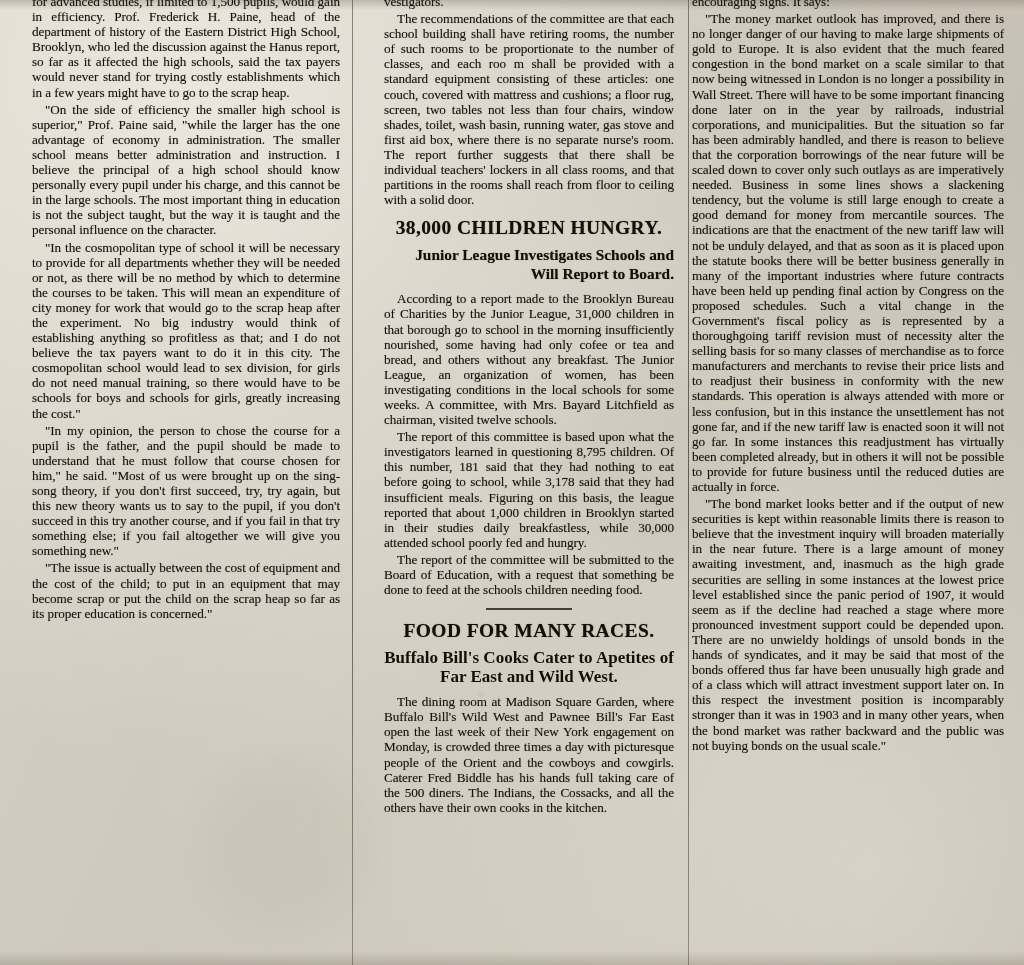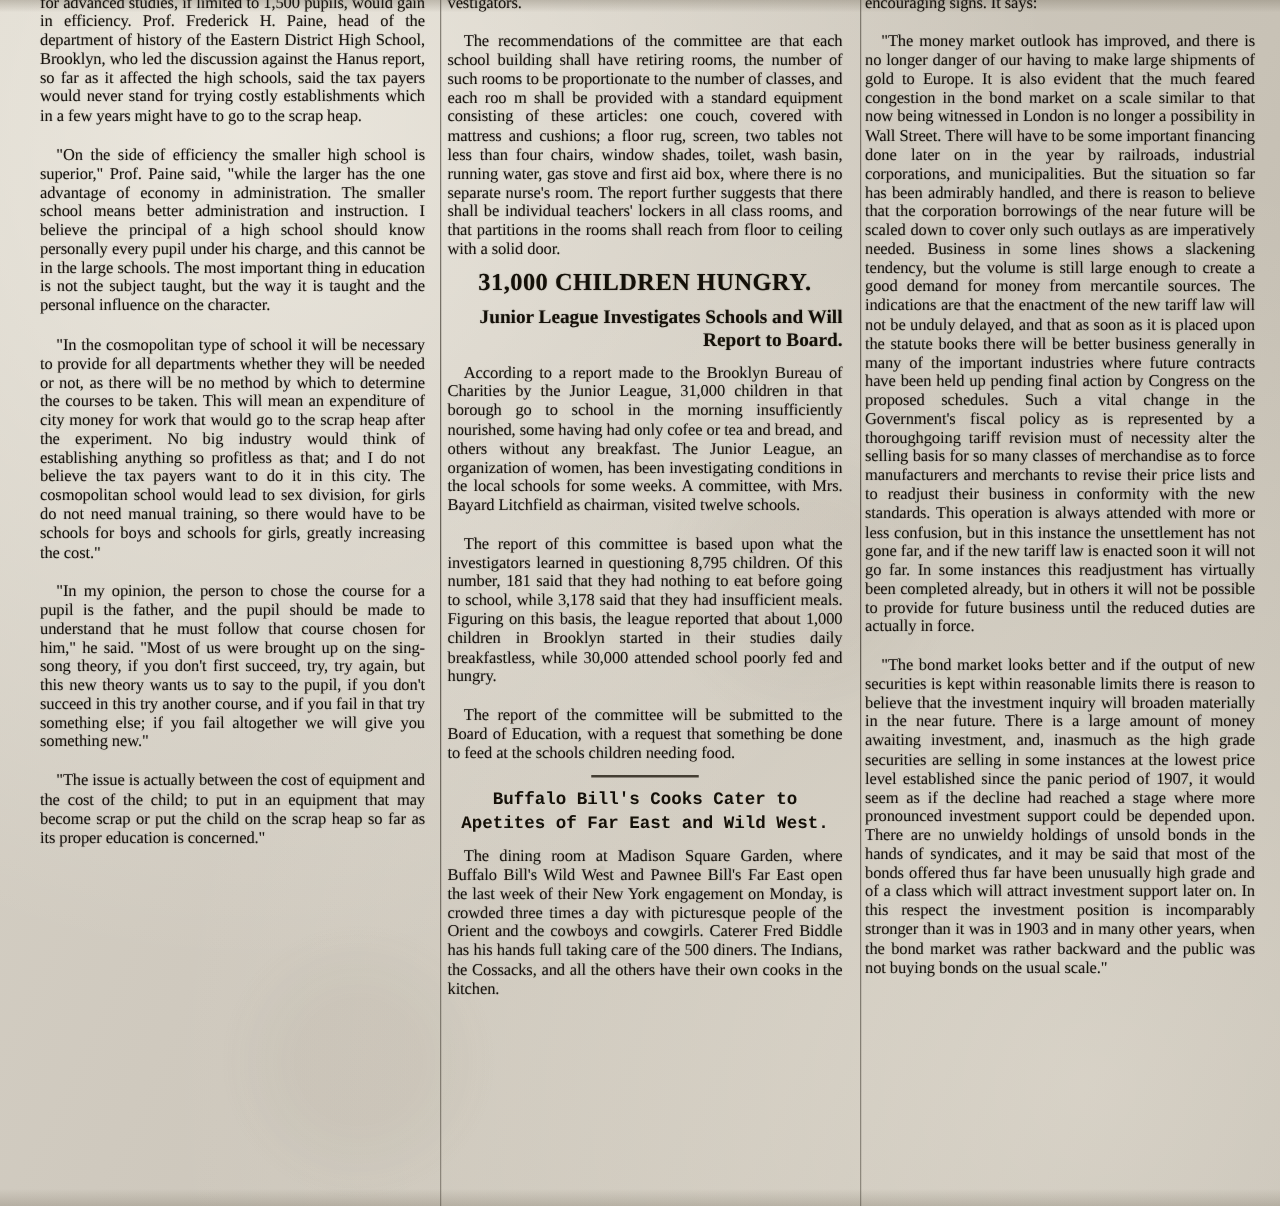--- a/index.html
+++ b/index.html
@@ -46,21 +46,21 @@
     padding: 0;
   }
   .col {
     position: relative;
     box-sizing: border-box;
     padding: 0 10px;
     height: 905px;
     overflow: hidden;
   }
   .col.c1 { width: 352px; padding-left: 32px; padding-right: 12px; }
-  .col.c2 { width: 336px; padding-left: 6px; padding-right: 14px; }
+  .col.c2 { width: 336px; padding-left: 32px; padding-right: 14px; }
   .col.c3 { width: 336px; padding-left: 4px; padding-right: 20px; }
 
   .rule {
     position: absolute;
     top: 0;
     bottom: 0;
     width: 1px;
     background: linear-gradient(to bottom, rgba(60,54,44,0.55), rgba(60,54,44,0.75), rgba(60,54,44,0.45));
   }
   .rule.r1 { left: 352px; }
@@ -70,21 +70,21 @@
     margin: 0;
     font-size: 13.2px;
     line-height: 15.1px;
     text-align: justify;
     text-justify: inter-word;
     hyphens: auto;
     letter-spacing: -0.08px;
     color: #17130e;
     text-shadow: 0 0 1px rgba(30,24,16,0.35);
   }
-  p + p { margin-top: 16px; }
+  p + p { margin-top: 2px; }
   p.indent { text-indent: 13px; }
 
   .headline {
     margin: 10px 0 6px 0;
     text-align: center;
     font-size: 19.5px;
     line-height: 22px;
     font-weight: 700;
     letter-spacing: .4px;
     color: #141008;
@@ -95,25 +95,24 @@
     text-align: right;
     font-size: 15.4px;
     line-height: 19px;
     font-weight: 700;
     color: #141008;
     text-shadow: 0 0 1px rgba(20,16,8,.45);
   }
   .subhead2 {
     margin: 6px 0 8px 0;
     text-align: center;
-    font-size: 14px;
+    font-size: 17px;
     line-height: 19px;
     font-weight: 700;
     color: #141008;
-    font-family: Liberation Mono, monospace;
   }
   .dinkus {
     width: 86px;
     height: 2px;
     margin: 11px auto 9px auto;
     background: #2a241a;
     opacity: .85;
   }
   .topfade {
     position: absolute;
@@ -150,29 +149,30 @@
         <p class="indent">"In my opinion, the person to chose the course for a pupil is the father, and the pupil should be made to understand that he must follow that course chosen for him," he said.  "Most of us were brought up on the sing-song theory, if you don't first succeed, try, try again, but this new theory wants us to say to the pupil, if you don't succeed in this try another course, and if you fail in that try something else; if you fail altogether we will give you something new."</p>
         <p class="indent">"The issue is actually between the cost of equipment and the cost of the child; to put in an equipment that may become scrap or put the child on the scrap heap so far as its proper education is concerned."</p>
       </div>
     </div>
 
     <div class="col c2">
       <div class="clip-top">
         <p>vestigators.</p>
         <p class="indent">The recommendations of the committee are that each school building shall have retiring rooms, the number of such rooms to be proportionate to the number of classes, and each roo m shall be provided with a standard equipment consisting of these articles: one couch, covered with mattress and cushions; a floor rug, screen, two tables not less than four chairs, window shades, toilet, wash basin, running water, gas stove and first aid box, where there is no separate nurse's room.  The report further suggests that there shall be individual teachers' lockers in all class rooms, and that partitions in the rooms shall reach from floor to ceiling with a solid door.</p>
 
-        <h2 class="headline">31,000 CHILDREN HUNGRY.</h2>
+        <h2 class="headline">38,000 CHILDREN HUNGRY.</h2>
         <h3 class="subhead">Junior League Investigates Schools and Will Report to Board.</h3>
 
         <p class="indent">According to a report made to the Brooklyn Bureau of Charities by the Junior League, 31,000 children in that borough go to school in the morning insufficiently nourished, some having had only cofee or tea and bread, and others without any breakfast.  The Junior League, an organization of women, has been investigating conditions in the local schools for some weeks.  A committee, with Mrs. Bayard Litchfield as chairman, visited twelve schools.</p>
         <p class="indent">The report of this committee is based upon what the investigators learned in questioning 8,795 children.  Of this number, 181 said that they had nothing to eat before going to school, while 3,178 said that they had insufficient meals.  Figuring on this basis, the league reported that about 1,000 children in Brooklyn started in their studies daily breakfastless, while 30,000 attended school poorly fed and hungry.</p>
         <p class="indent">The report of the committee will be submitted to the Board of Education, with a request that something be done to feed at the schools children needing food.</p>
 
         <div class="dinkus"></div>
 
+        <h2 class="headline">FOOD FOR MANY RACES.</h2>
         <h3 class="subhead2">Buffalo Bill's Cooks Cater to Apetites of Far East and Wild West.</h3>
 
         <p class="indent">The dining room at Madison Square Garden, where Buffalo Bill's Wild West and Pawnee Bill's Far East open the last week of their New York engagement on Monday, is crowded three times a day with picturesque people of the Orient and the cowboys and cowgirls.  Caterer Fred Biddle has his hands full taking care of the 500 diners.  The Indians, the Cossacks, and all the others have their own cooks in the kitchen.</p>
       </div>
     </div>
 
     <div class="col c3">
       <div class="clip-top">
         <p>encouraging signs.  It says:</p>
         <p class="indent">"The money market outlook has improved, and there is no longer danger of our having to make large shipments of gold to Europe.  It is also evident that the much feared congestion in the bond market on a scale similar to that now being witnessed in London is no longer a possibility in Wall Street.  There will have to be some important financing done later on in the year by railroads, industrial corporations, and municipalities.  But the situation so far has been admirably handled, and there is reason to believe that the corporation borrowings of the near future will be scaled down to cover only such outlays as are imperatively needed.  Business in some lines shows a slackening tendency, but the volume is still large enough to create a good demand for money from mercantile sources.  The indications are that the enactment of the new tariff law will not be unduly delayed, and that as soon as it is placed upon the statute books there will be better business generally in many of the important industries where future contracts have been held up pending final action by Congress on the proposed schedules.  Such a vital change in the Government's fiscal policy as is represented by a thoroughgoing tariff revision must of necessity alter the selling basis for so many classes of merchandise as to force manufacturers and merchants to revise their price lists and to readjust their business in conformity with the new standards.  This operation is always attended with more or less confusion, but in this instance the unsettlement has not gone far, and if the new tariff law is enacted soon it will not go far.  In some instances this readjustment has virtually been completed already, but in others it will not be possible to provide for future business until the reduced duties are actually in force.</p>

